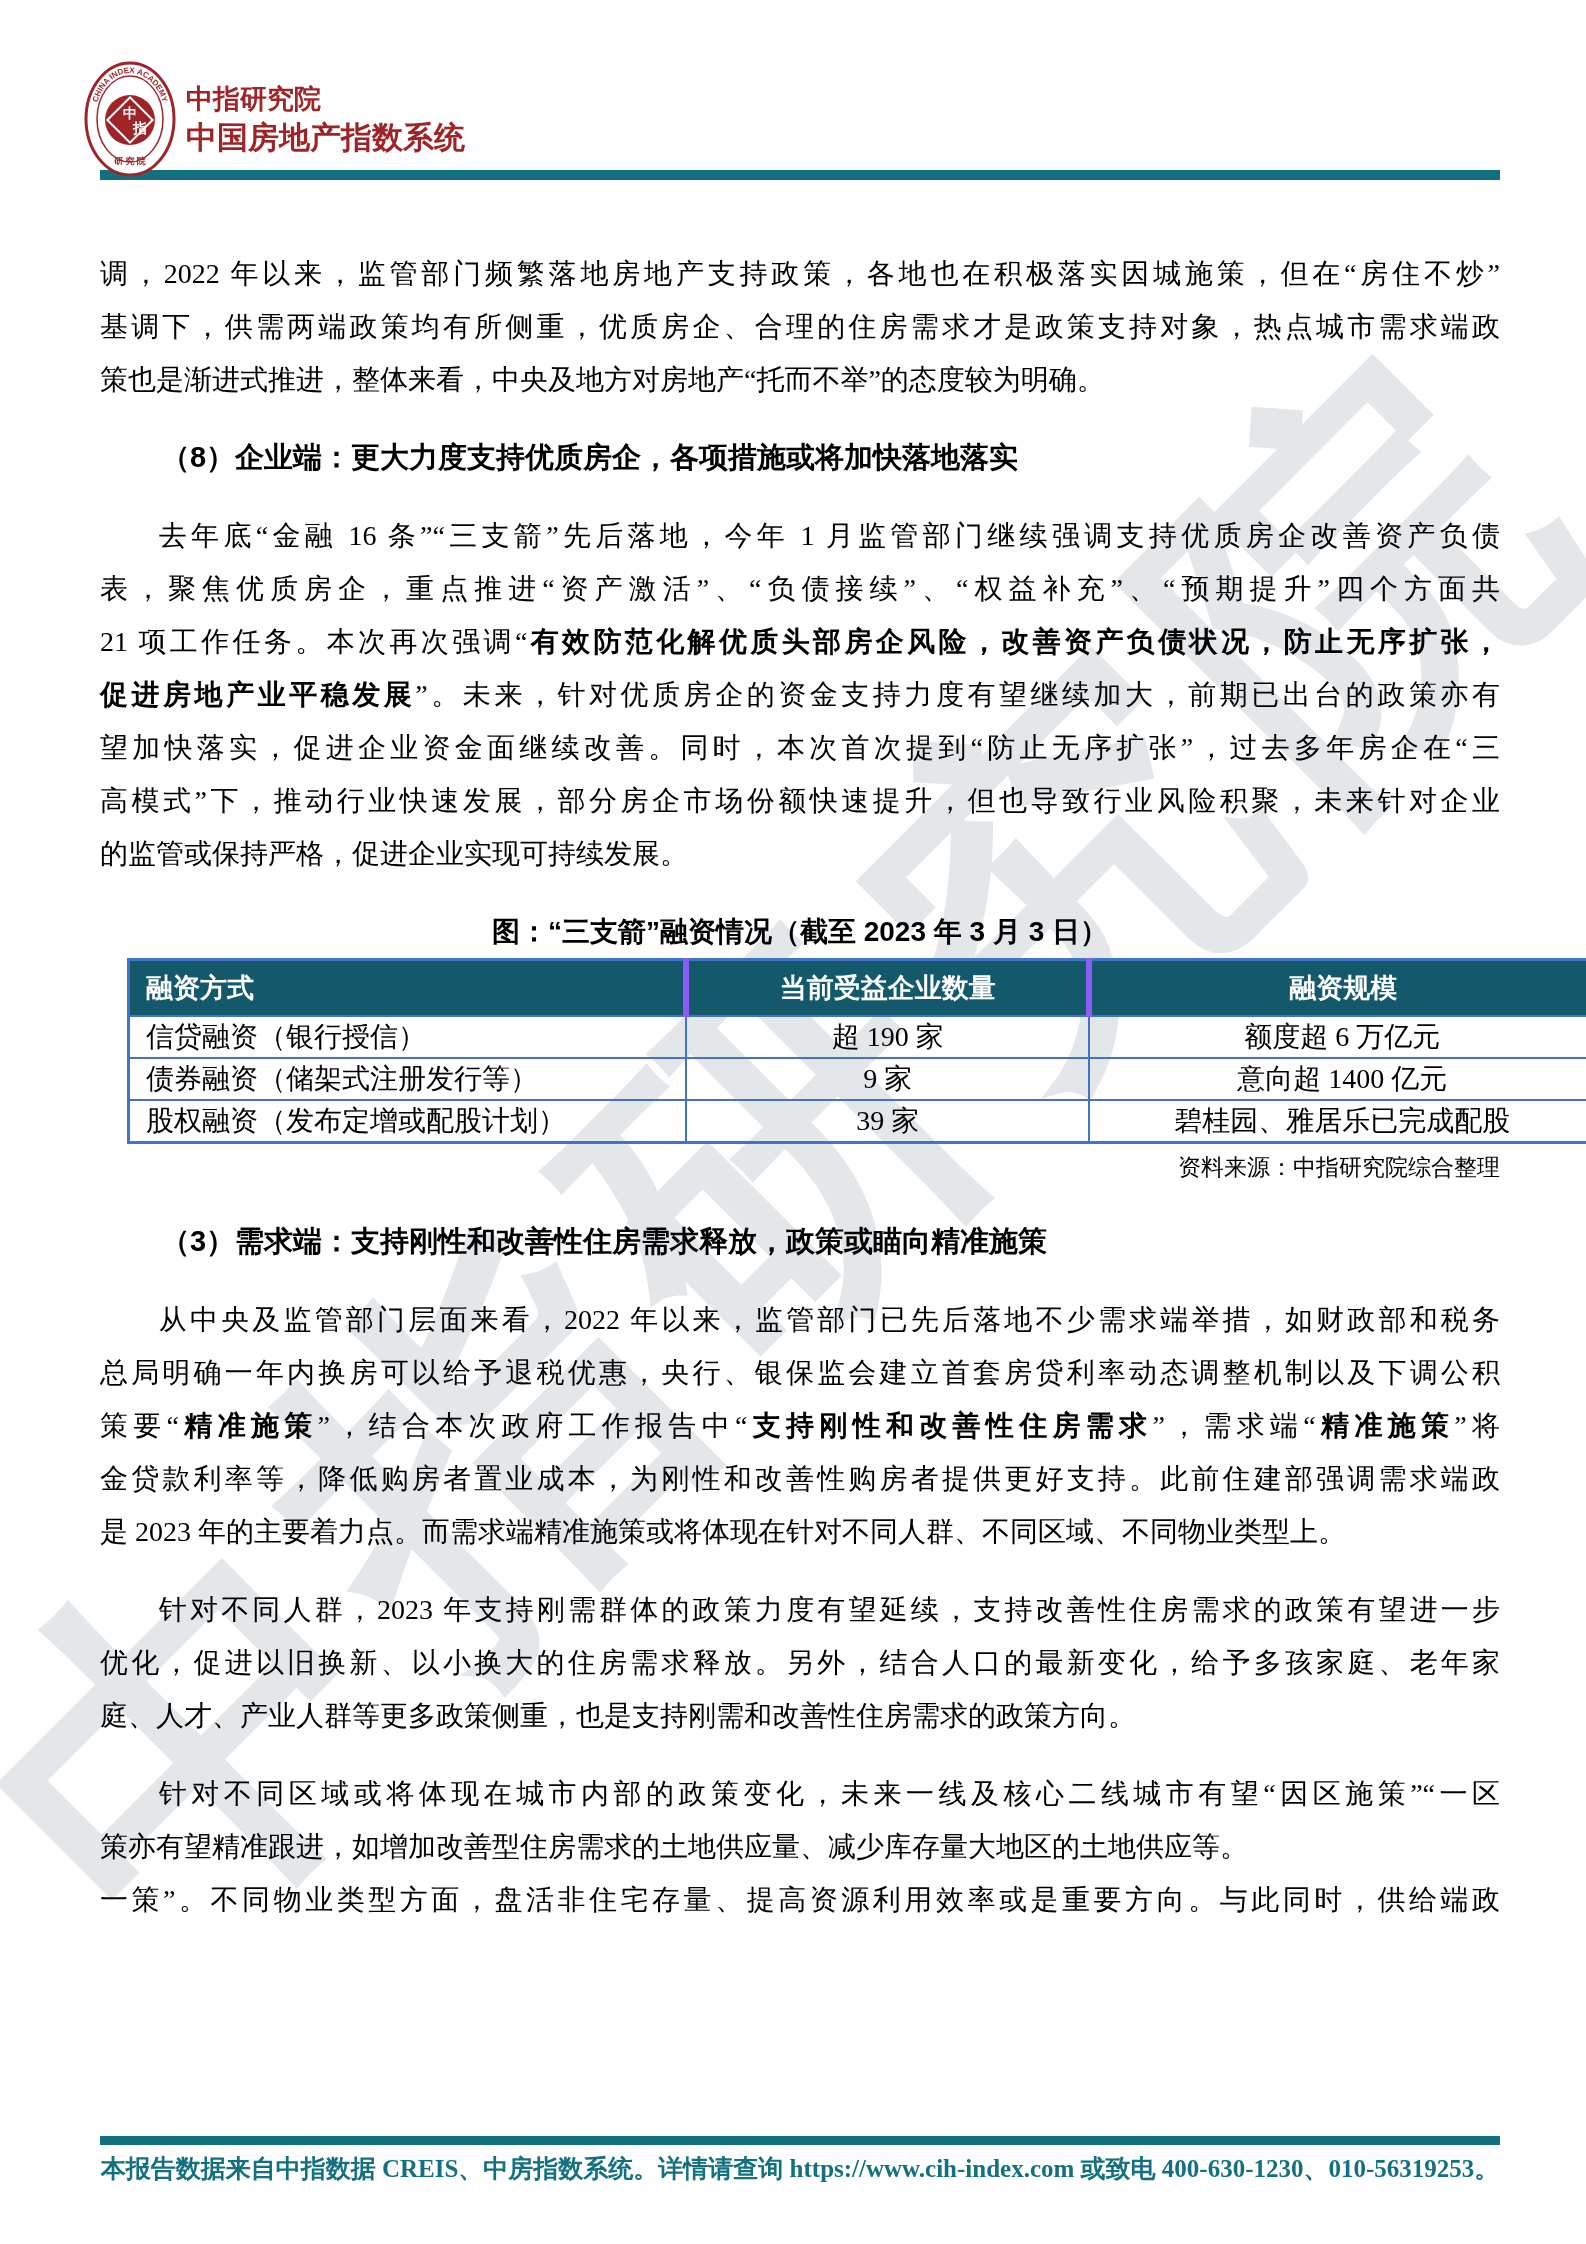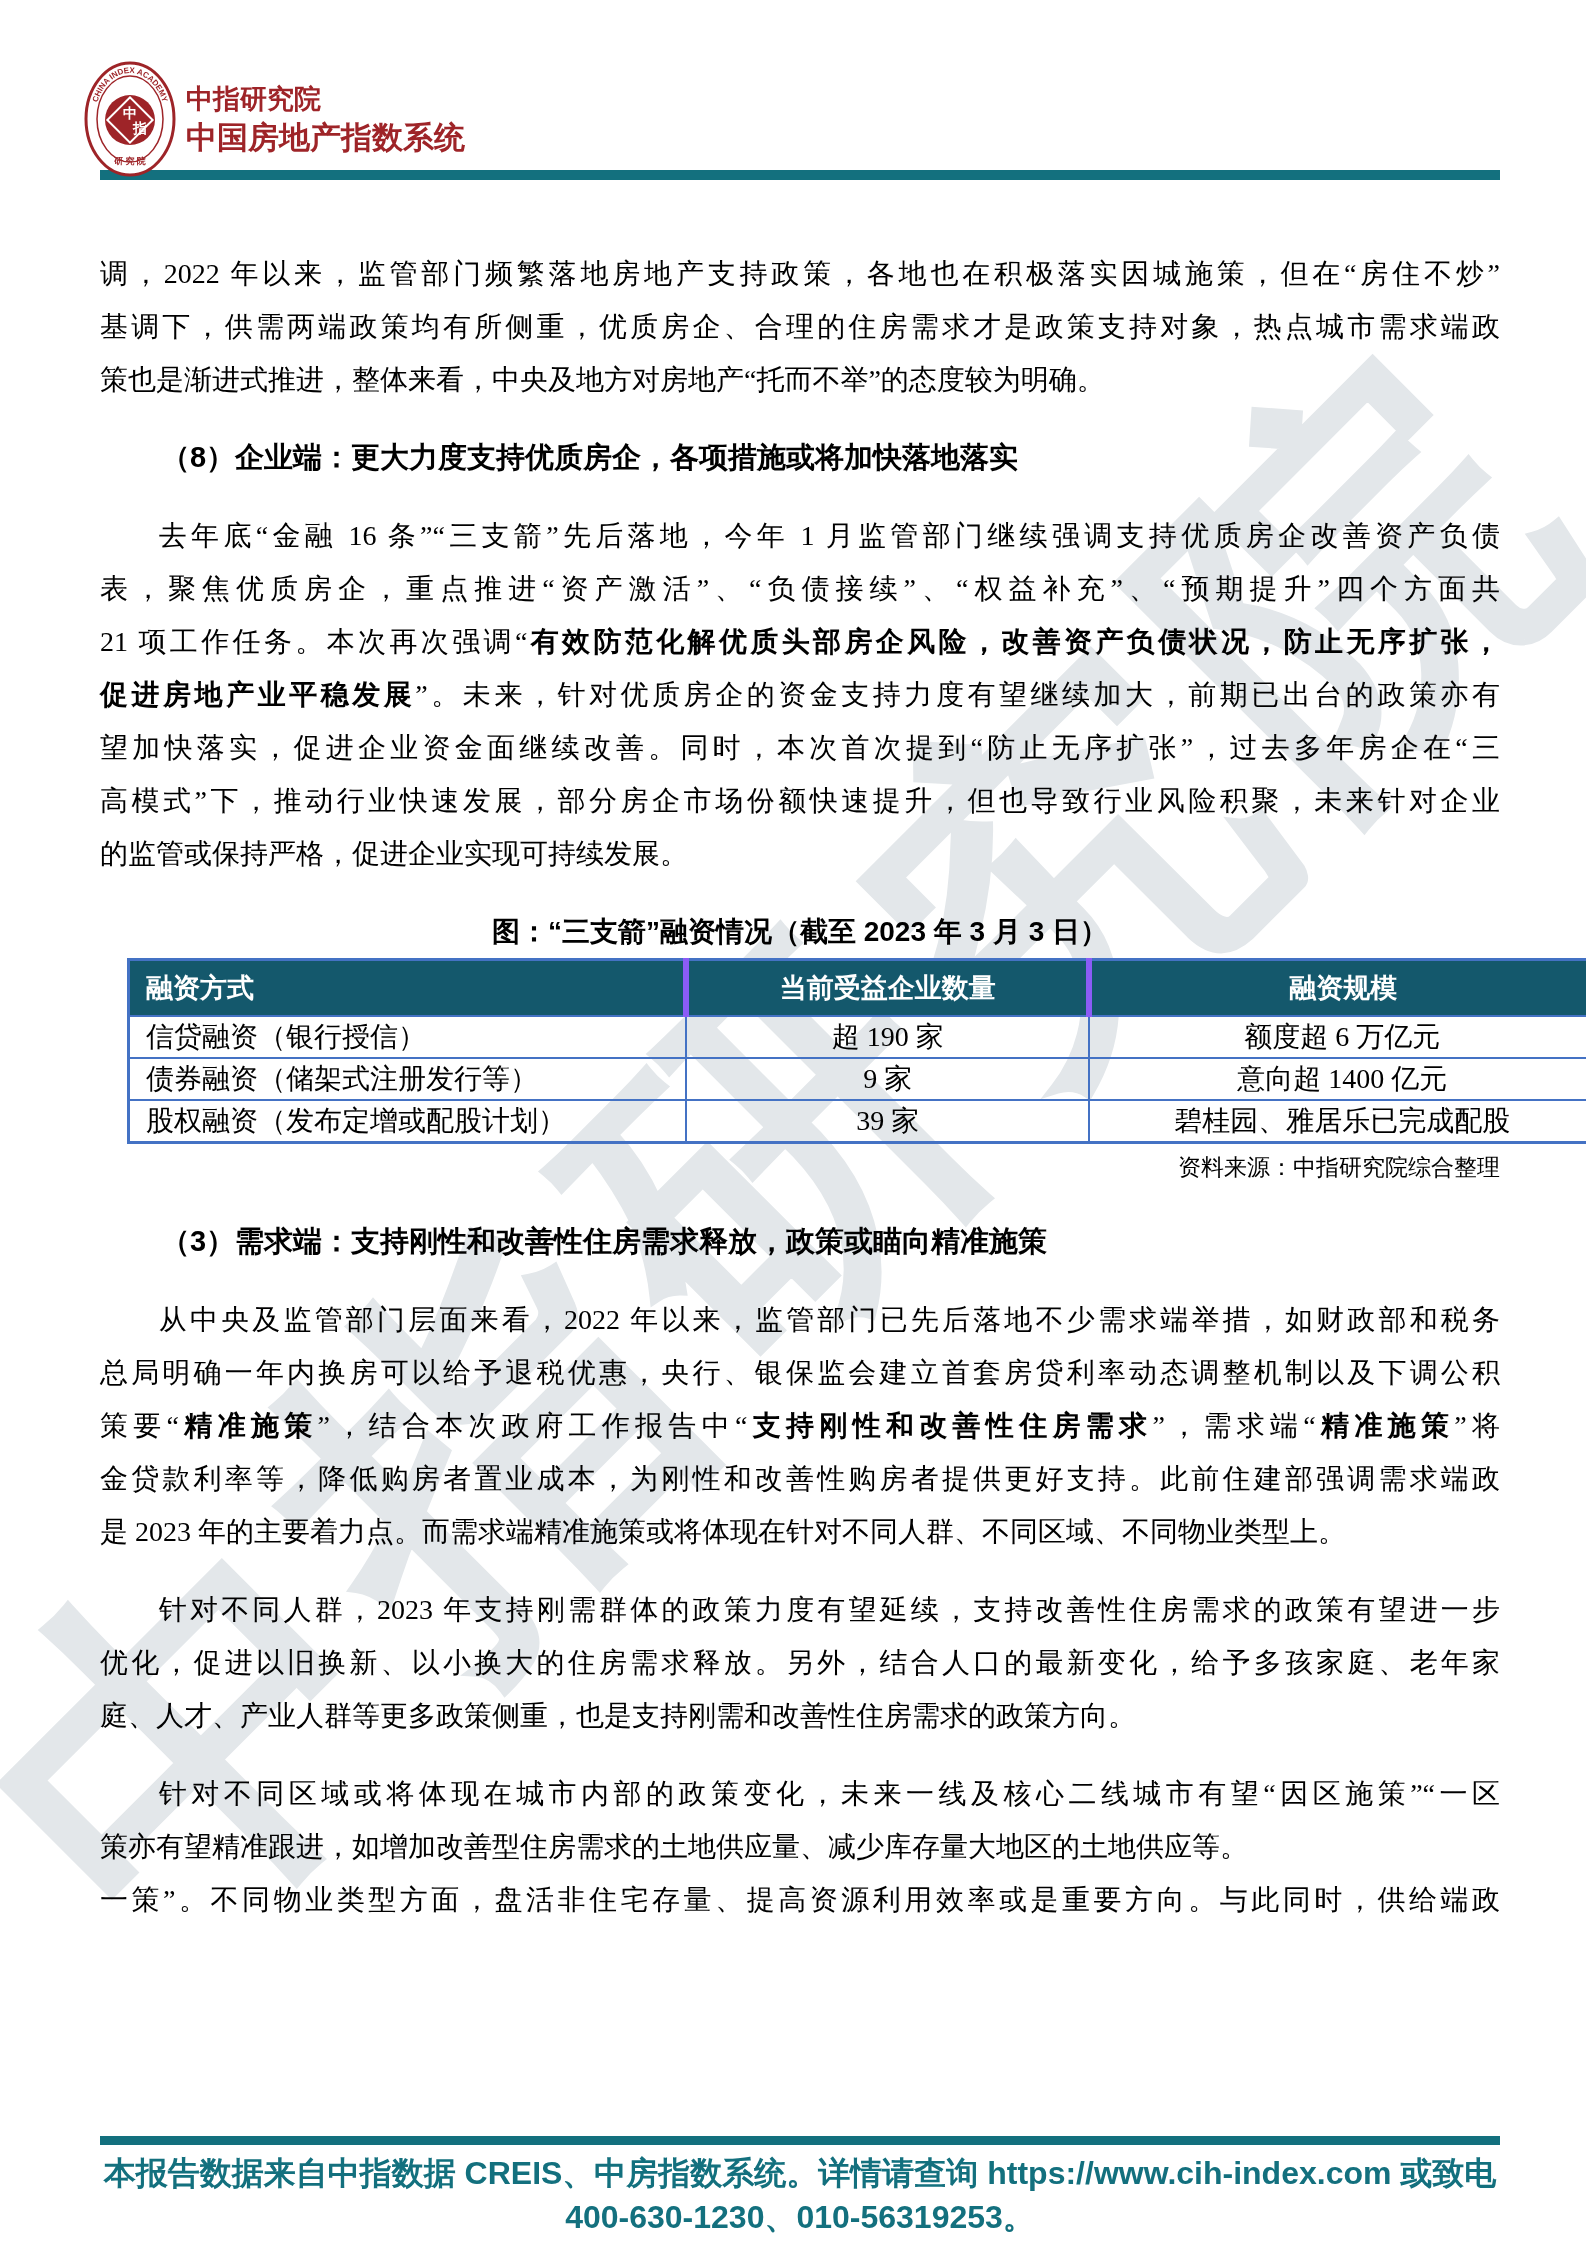--- a/index.html
+++ b/index.html
@@ -39,22 +39,22 @@
   table.fin th:first-child{border-left:none;}
   table.fin td{font-size:28px;padding:1px 10px;border:2px solid #4472c4;background:transparent;}
   table.fin .c1{width:38%;text-align:left;padding-left:16px;}
   table.fin .c2{width:27.5%;text-align:center;}
   table.fin .c3{width:34.5%;text-align:center;}
   .source{font-size:23px;line-height:44px;text-align:right;margin:2px 0 0 0;}
 
   
   .footer-rule{position:absolute;left:100px;right:86px;top:2136px;height:9px;background:#13707e;z-index:2;}
   .footer-text{position:absolute;left:100px;right:86px;top:2152px;z-index:2;text-align:center;
-               font-family:Liberation Sans, sans-serif;font-weight:bold;
-               font-size:32px;color:#13707e;}
+               font-family:Liberation Serif, serif;font-weight:bold;
+               font-size:25px;color:#13707e;}
 </style>
 </head>
 <body>
 
 <div class="page">
 
   <div class="header-rule"></div>
 
   <svg class="logo" viewBox="0 0 92 118" xmlns="http://www.w3.org/2000/svg">
     <ellipse cx="46" cy="59" rx="44" ry="56" fill="#ffffff" stroke="#9e2428" stroke-width="3"></ellipse>

